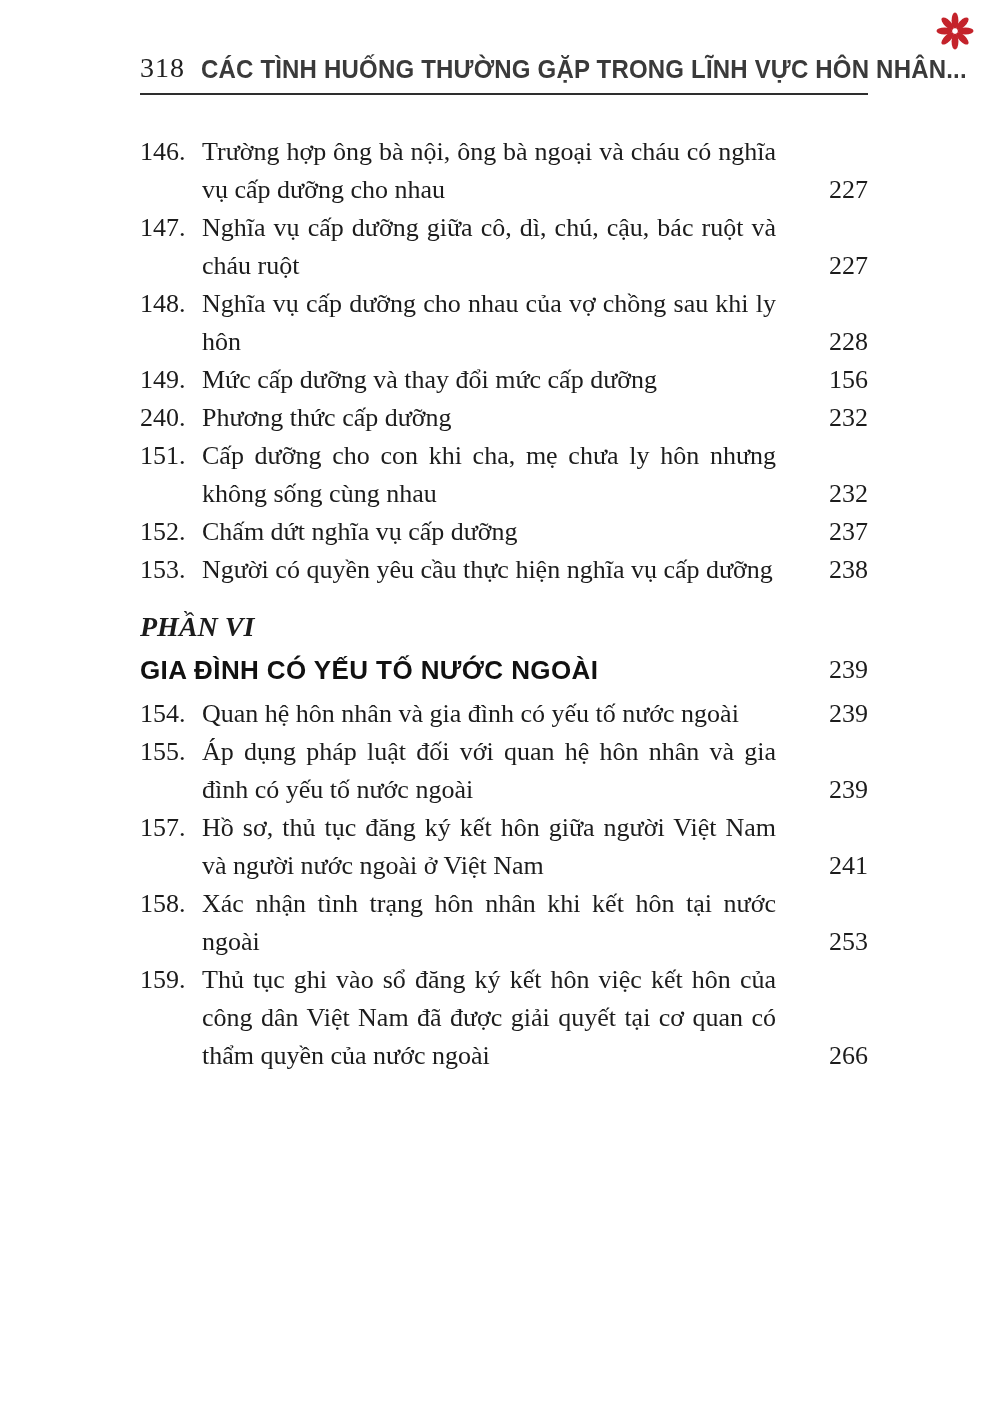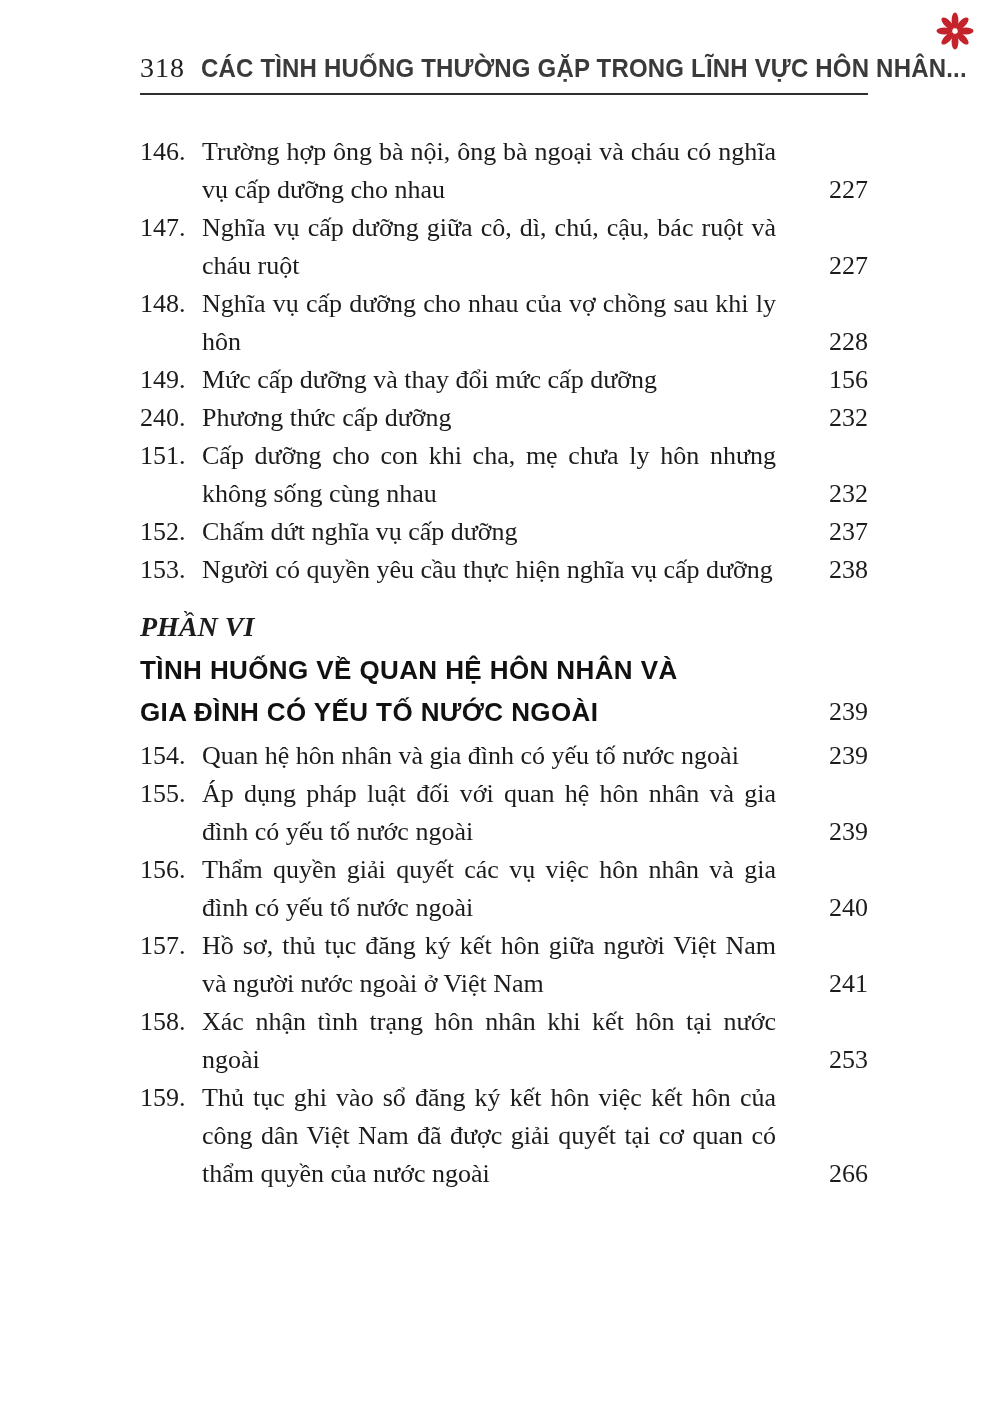--- a/index.html
+++ b/index.html
@@ -21,21 +21,21 @@
     height: 38px;
   }
   .content {
     position: absolute;
     left: 140px;
     top: 52px;
     width: 728px;
   }
   .page-header {
     display: flex;
-    align-items: center;
+    align-items: flex-end;
     border-bottom: 2px solid #2e2e2e;
     padding-bottom: 9px;
   }
   .folio {
     font-size: 28px;
     color: #222;
     letter-spacing: 1px;
     flex: 0 0 auto;
   }
   .running-title {
@@ -141,31 +141,29 @@
 
   <div class="entry"><span class="num">151.</span><span class="txt">Cấp dưỡng cho con khi cha, mẹ chưa ly hôn nhưng không sống cùng nhau</span><span class="pg">232</span></div>
 
   <div class="entry"><span class="num">152.</span><span class="txt">Chấm dứt nghĩa vụ cấp dưỡng</span><span class="pg">237</span></div>
 
   <div class="entry"><span class="num">153.</span><span class="txt">Người có quyền yêu cầu thực hiện nghĩa vụ cấp dưỡng</span><span class="pg">238</span></div>
 </div>
 
       <div class="section-heading">
         <div class="part-label">PHẦN VI</div>
-        <div class="section-title">TÌNH HUỐNG VỀ QUAN HỆ HÔN NHÂN VÀ</div>
         <div class="section-title">GIA ĐÌNH CÓ YẾU TỐ NƯỚC NGOÀI</div>
         <span class="pg">239</span>
       </div>
 
       <div id="entries-part6">
   <div class="entry"><span class="num">154.</span><span class="txt">Quan hệ hôn nhân và gia đình có yếu tố nước ngoài</span><span class="pg">239</span></div>
 
   <div class="entry"><span class="num">155.</span><span class="txt">Áp dụng pháp luật đối với quan hệ hôn nhân và gia đình có yếu tố nước ngoài</span><span class="pg">239</span></div>
 
-  <div class="entry"><span class="num">156.</span><span class="txt">Thẩm quyền giải quyết các vụ việc hôn nhân và gia đình có yếu tố nước ngoài</span><span class="pg">240</span></div>
 
   <div class="entry"><span class="num">157.</span><span class="txt">Hồ sơ, thủ tục đăng ký kết hôn giữa người Việt Nam và người nước ngoài ở Việt Nam</span><span class="pg">241</span></div>
 
   <div class="entry"><span class="num">158.</span><span class="txt">Xác nhận tình trạng hôn nhân khi kết hôn tại nước ngoài</span><span class="pg">253</span></div>
 
   <div class="entry"><span class="num">159.</span><span class="txt">Thủ tục ghi vào sổ đăng ký kết hôn việc kết hôn của công dân Việt Nam đã được giải quyết tại cơ quan có thẩm quyền của nước ngoài</span><span class="pg">266</span></div>
 
 </div>
 
     </div>

